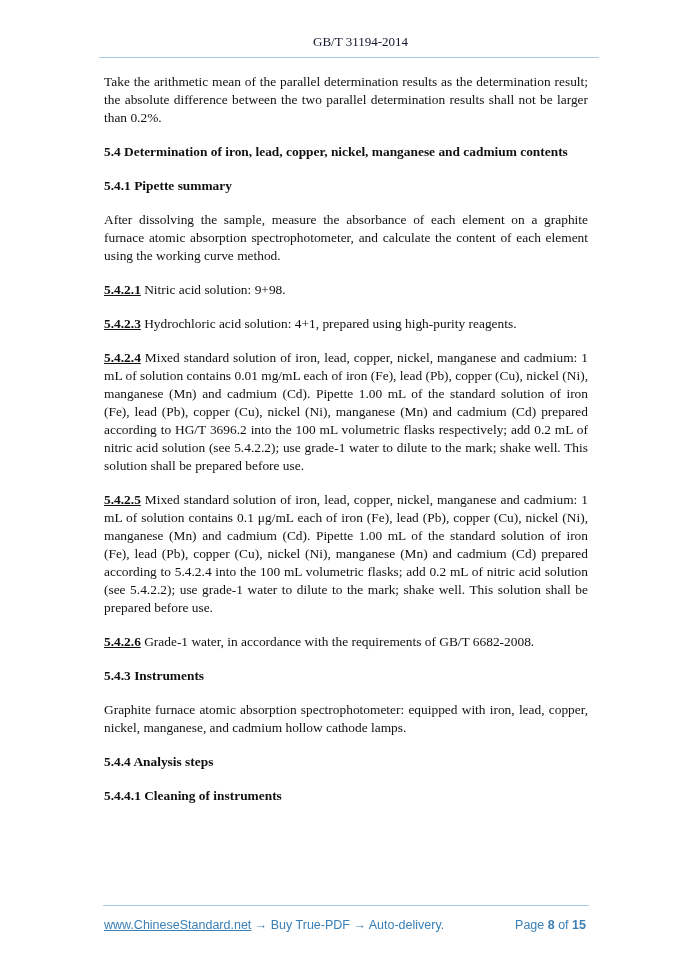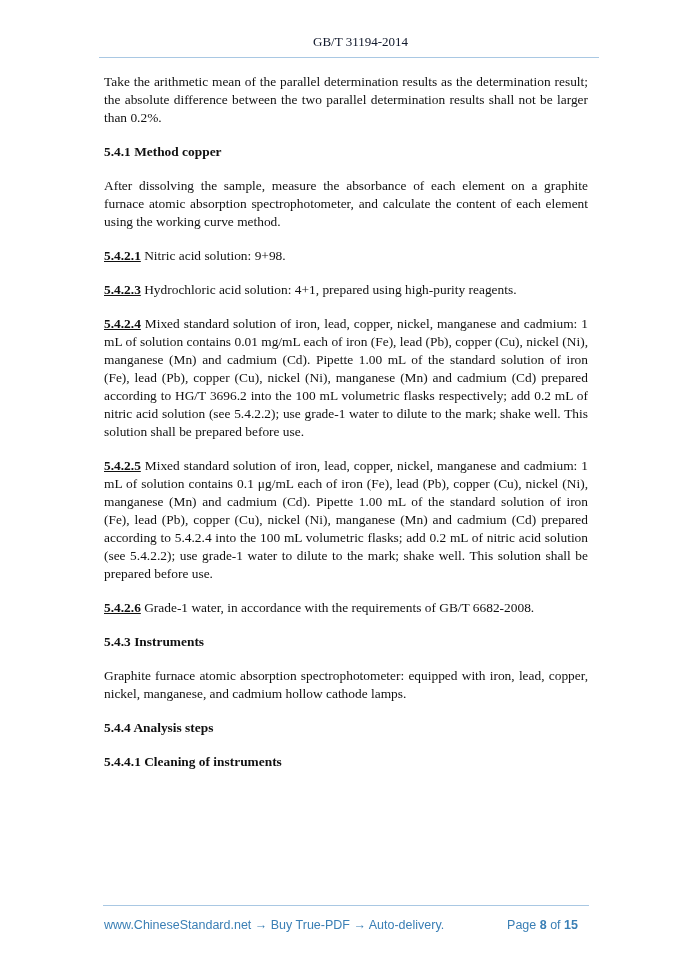--- a/index.html
+++ b/index.html
@@ -8,33 +8,34 @@
   .header-title { position:absolute; top:34px; left:0; width:693px; text-align:center;
          font-size:13px; color:#0f172a;padding-left:14px; }
   .header-rule { position:absolute; top:57px; left:99px; width:500px; height:1px; background:#a9c8e3; }
   .content { position:absolute; top:73px; left:104px; width:484px; font-size:13.4px; line-height:18px; }
   .p { text-align:justify; margin:0 0 16px 0; }
   .h { font-weight:bold; margin:0 0 16px 0; }
   .num { font-weight:bold;text-decoration:underline; }
   .footer-rule { position:absolute; top:905px; left:103px; width:486px; height:1px; background:#a9c8e3; }
   .footer { position:absolute; top:918px; left:104px; width:484px; font-family:"Liberation Sans", sans-serif;
             font-size:12.5px; color:#3a7fb5; }
-  .footer a { color:#3a7fb5; }
-  .footer .page { position:absolute; right:10px; top:0;text-align:right; }
+  .footer a { color:#3a7fb5; text-decoration:underline; }
+  .footer .page { position:absolute; right:2px; top:0;text-align:right; }
   .footer .page b { font-weight:bold; }
 </style>
 </head>
 <body>
 
 <div class="header-title">GB/T 31194-2014</div>
 <div class="header-rule"></div>
 
 <div class="content">
   <p class="p">Take the arithmetic mean of the parallel determination results as the determination result; the absolute difference between the two parallel determination results shall not be larger than 0.2%.</p>
-  <p class="h">5.4.1 Method copper</p>
+  <p class="h">5.4 Determination of iron, lead, copper, nickel, manganese and cadmium contents</p>
+  <p class="h">5.4.1 Pipette summary</p>
   <p class="p">After dissolving the sample, measure the absorbance of each element on a graphite furnace atomic absorption spectrophotometer, and calculate the content of each element using the working curve method.</p>
 
   <p class="p"><span class="num">5.4.2.1</span><span> Nitric acid solution: 9+98.</span></p>
   <p class="p"><span class="num">5.4.2.3</span><span> Hydrochloric acid solution: 4+1, prepared using high-purity reagents.</span></p>
   <p class="p"><span class="num">5.4.2.4</span><span> Mixed standard solution of iron, lead, copper, nickel, manganese and cadmium: 1 mL of solution contains 0.01 mg/mL each of iron (Fe), lead (Pb), copper (Cu), nickel (Ni), manganese (Mn) and cadmium (Cd). Pipette 1.00 mL of the standard solution of iron (Fe), lead (Pb), copper (Cu), nickel (Ni), manganese (Mn) and cadmium (Cd) prepared according to HG/T 3696.2 into the 100 mL volumetric flasks respectively; add 0.2 mL of nitric acid solution (see 5.4.2.2); use grade-1 water to dilute to the mark; shake well. This solution shall be prepared before use.</span></p>
   <p class="p"><span class="num">5.4.2.5</span><span> Mixed standard solution of iron, lead, copper, nickel, manganese and cadmium: 1 mL of solution contains 0.1 μg/mL each of iron (Fe), lead (Pb), copper (Cu), nickel (Ni), manganese (Mn) and cadmium (Cd). Pipette 1.00 mL of the standard solution of iron (Fe), lead (Pb), copper (Cu), nickel (Ni), manganese (Mn) and cadmium (Cd) prepared according to 5.4.2.4 into the 100 mL volumetric flasks; add 0.2 mL of nitric acid solution (see 5.4.2.2); use grade-1 water to dilute to the mark; shake well. This solution shall be prepared before use.</span></p>
   <p class="p"><span class="num">5.4.2.6</span><span> Grade-1 water, in accordance with the requirements of GB/T 6682-2008.</span></p>
 
   <p class="h">5.4.3 Instruments</p>
   <p class="p">Graphite furnace atomic absorption spectrophotometer: equipped with iron, lead, copper, nickel, manganese, and cadmium hollow cathode lamps.</p>

